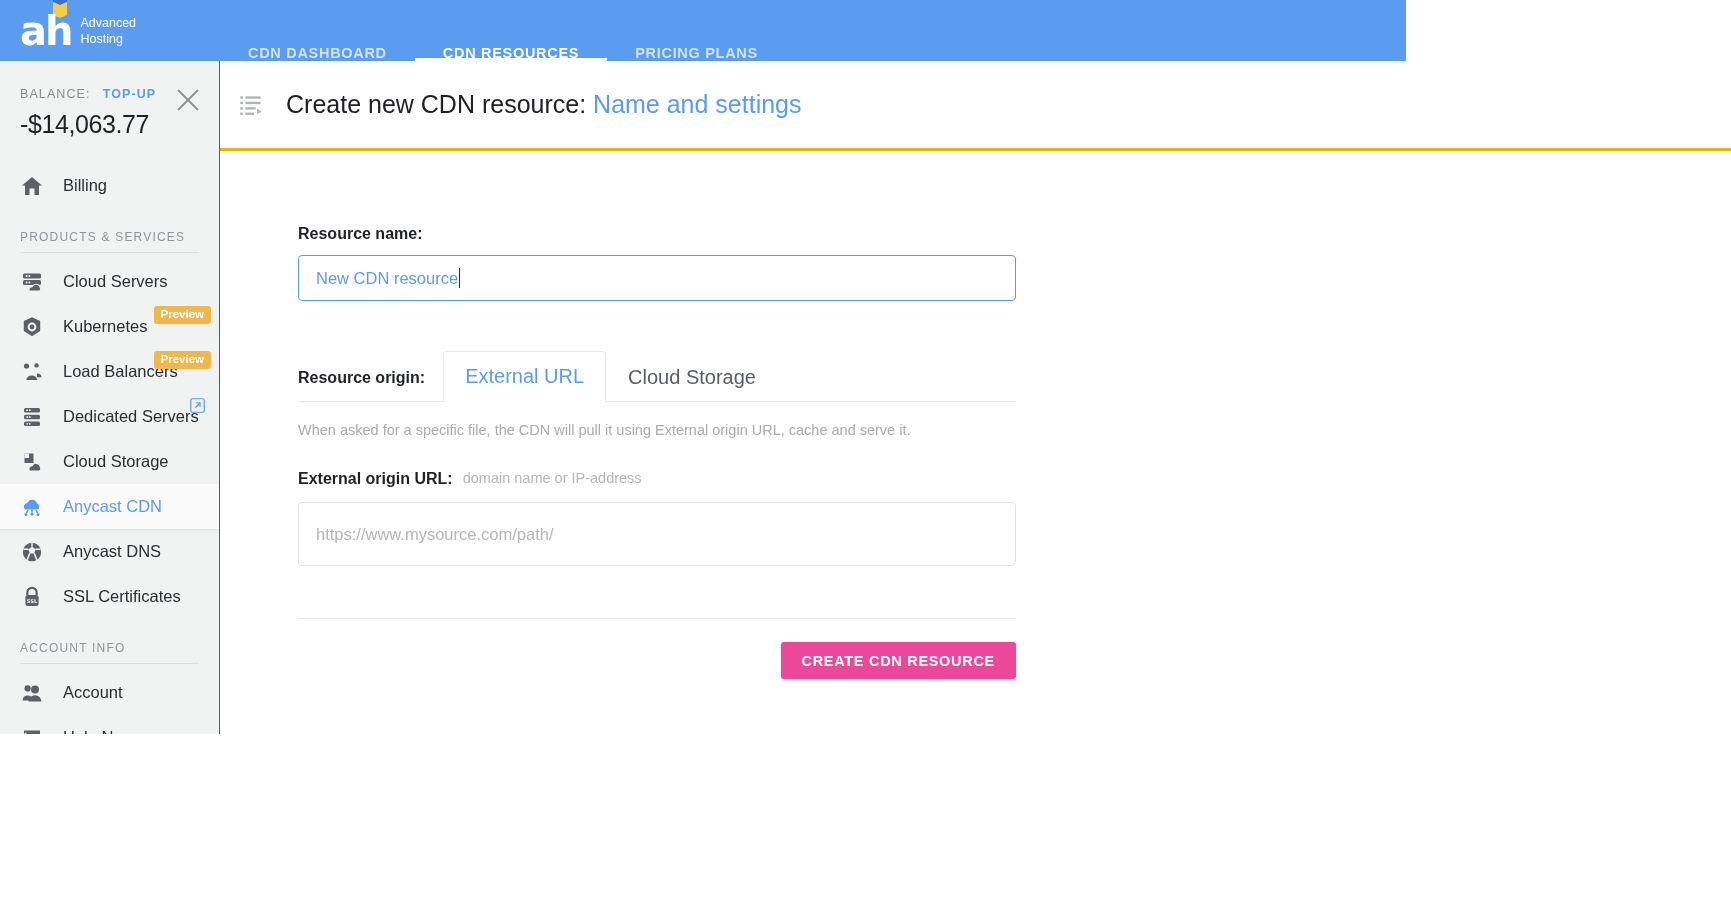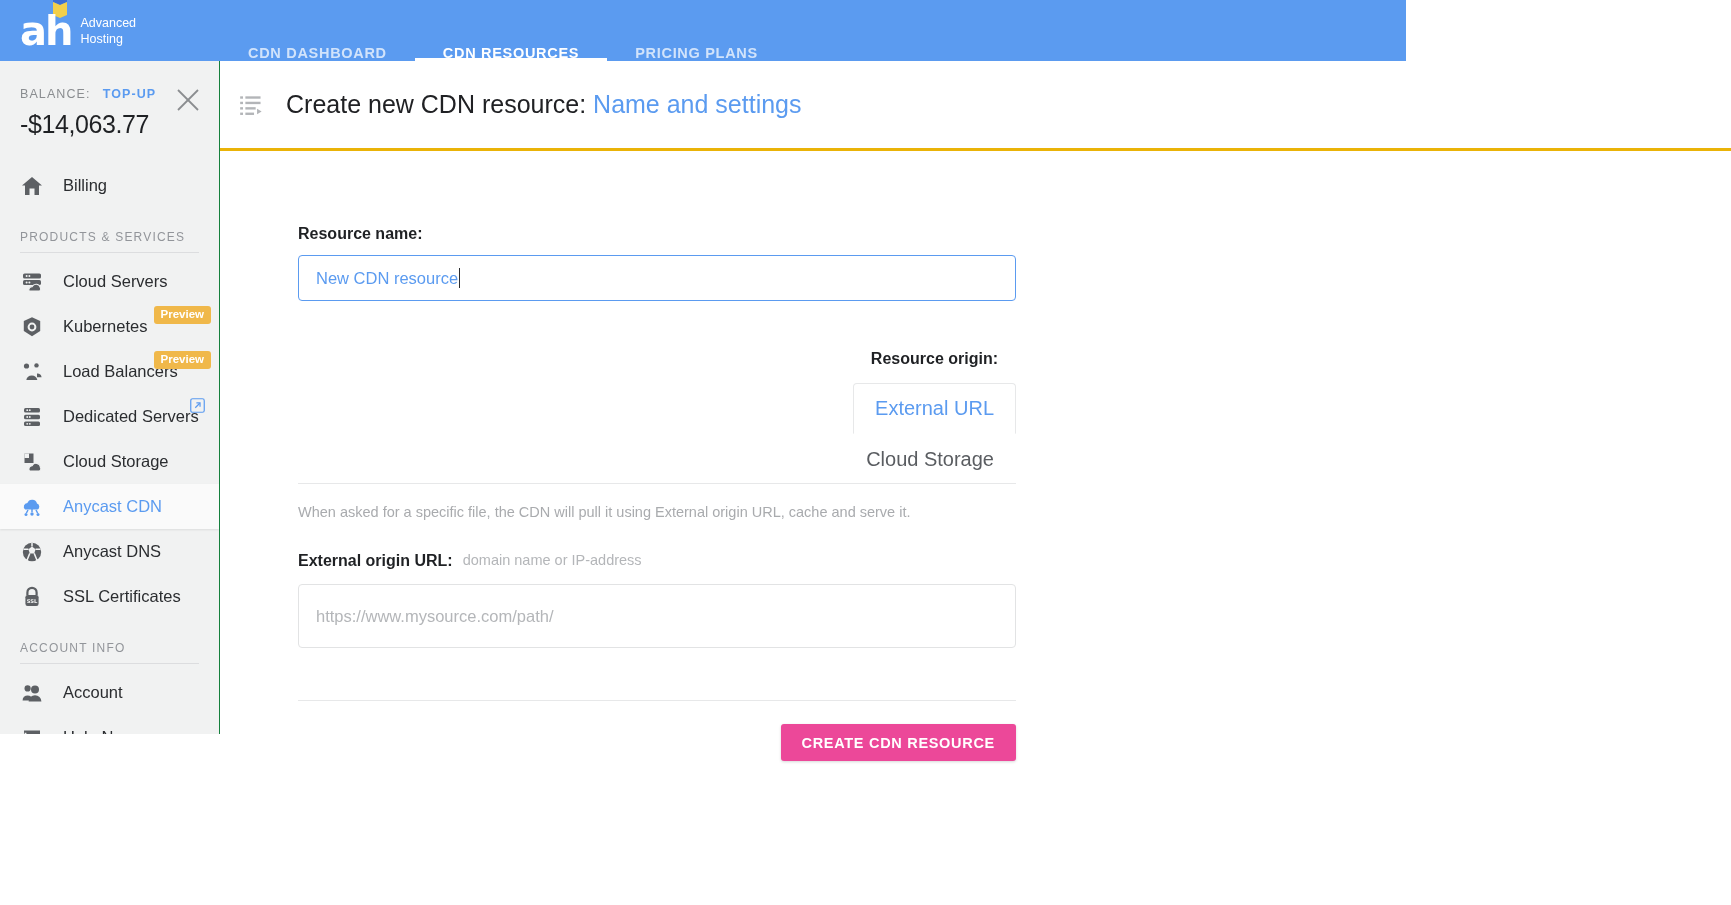--- a/index.html
+++ b/index.html
@@ -190,21 +190,20 @@
     border: 1px solid #e2e3e4;
     color: #b4b6b9;
     height: 64px;
   }
 
   .origin-row {
     display: flex; align-items: flex-end;
     margin-top: 49px;
     width: 718px;
     border-bottom: 1px solid #e7e8e9;
-    flex-direction: column;
   }
   .origin-label {
     font-size: 16px; font-weight: 700; color: #1f2124;
     padding-bottom: 14px; padding-right: 18px;
   }
   .tab {
     font-size: 20px; color: #5a5d61;
     padding: 13px 21px 13px 21px;
     cursor: pointer;
     border: 1px solid transparent;

